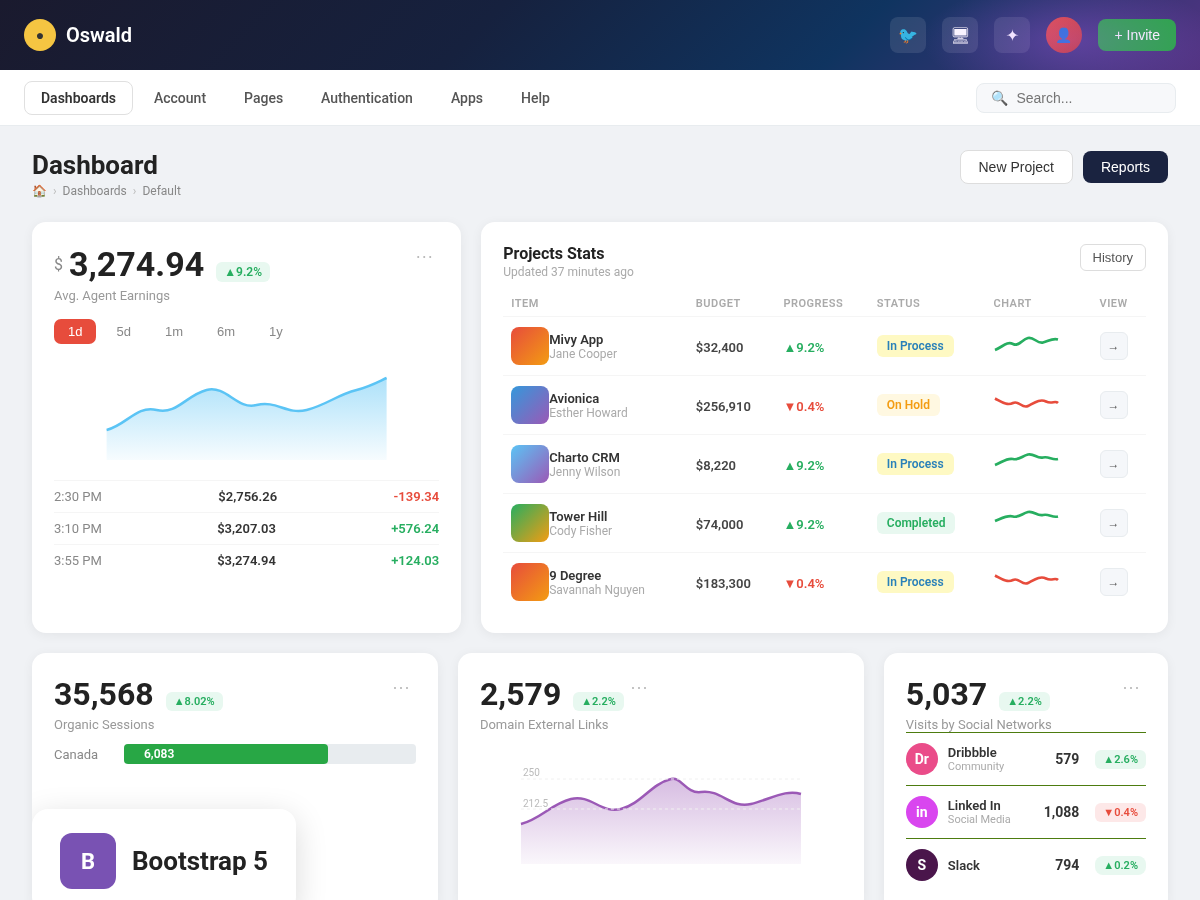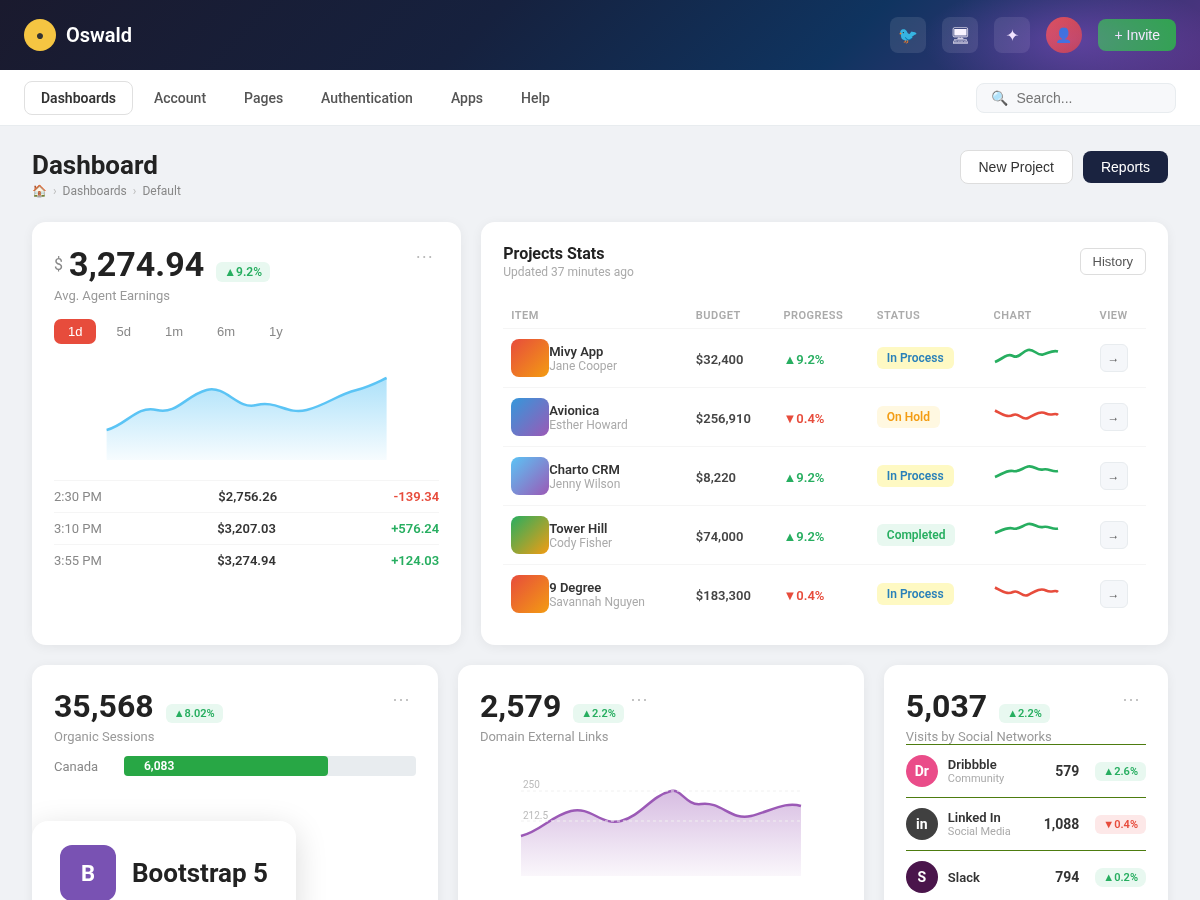--- a/index.html
+++ b/index.html
@@ -262,23 +262,23 @@
       font-size: 13px;
     }
     .stat-time { color: #888; }
     .stat-value { color: #333; font-weight: 600; }
     .stat-change-pos { color: #27ae60; font-weight: 600; }
     .stat-change-neg { color: #e74c3c; font-weight: 600; }
 
     
     .projects-header {
       display: flex;
-      align-items: center;
+      align-items: flex-start;
       justify-content: space-between;
-      margin-bottom: 24px;
+      margin-bottom: 12px;
     }
     .projects-title { font-size: 16px; font-weight: 700; color: #222; }
     .projects-updated { font-size: 12px; color: #aaa; margin-top: 2px; }
     .history-btn {
       background: white;
       border: 1px solid #ddd;
       border-radius: 6px;
       padding: 5px 12px;
       font-size: 13px;
       cursor: pointer;
@@ -734,21 +734,21 @@
         <div class="social-type">Community</div>
       </div>
     </div>
     <div style="display:flex;align-items:center;gap:8px;">
       <span class="social-count">579</span>
       <span class="badge-green" style="font-size:11px;">▲2.6%</span>
     </div>
   </div>
           <div class="social-row">
     <div class="social-info">
-      <div class="social-icon" style="background:#404040">in</div>
+      <div class="social-icon" style="background:#d946ef">in</div>
       <div>
         <div class="social-name">Linked In</div>
         <div class="social-type">Social Media</div>
       </div>
     </div>
     <div style="display:flex;align-items:center;gap:8px;">
       <span class="social-count">1,088</span>
       <span class="badge-red" style="font-size:11px;">▼0.4%</span>
     </div>
   </div>

